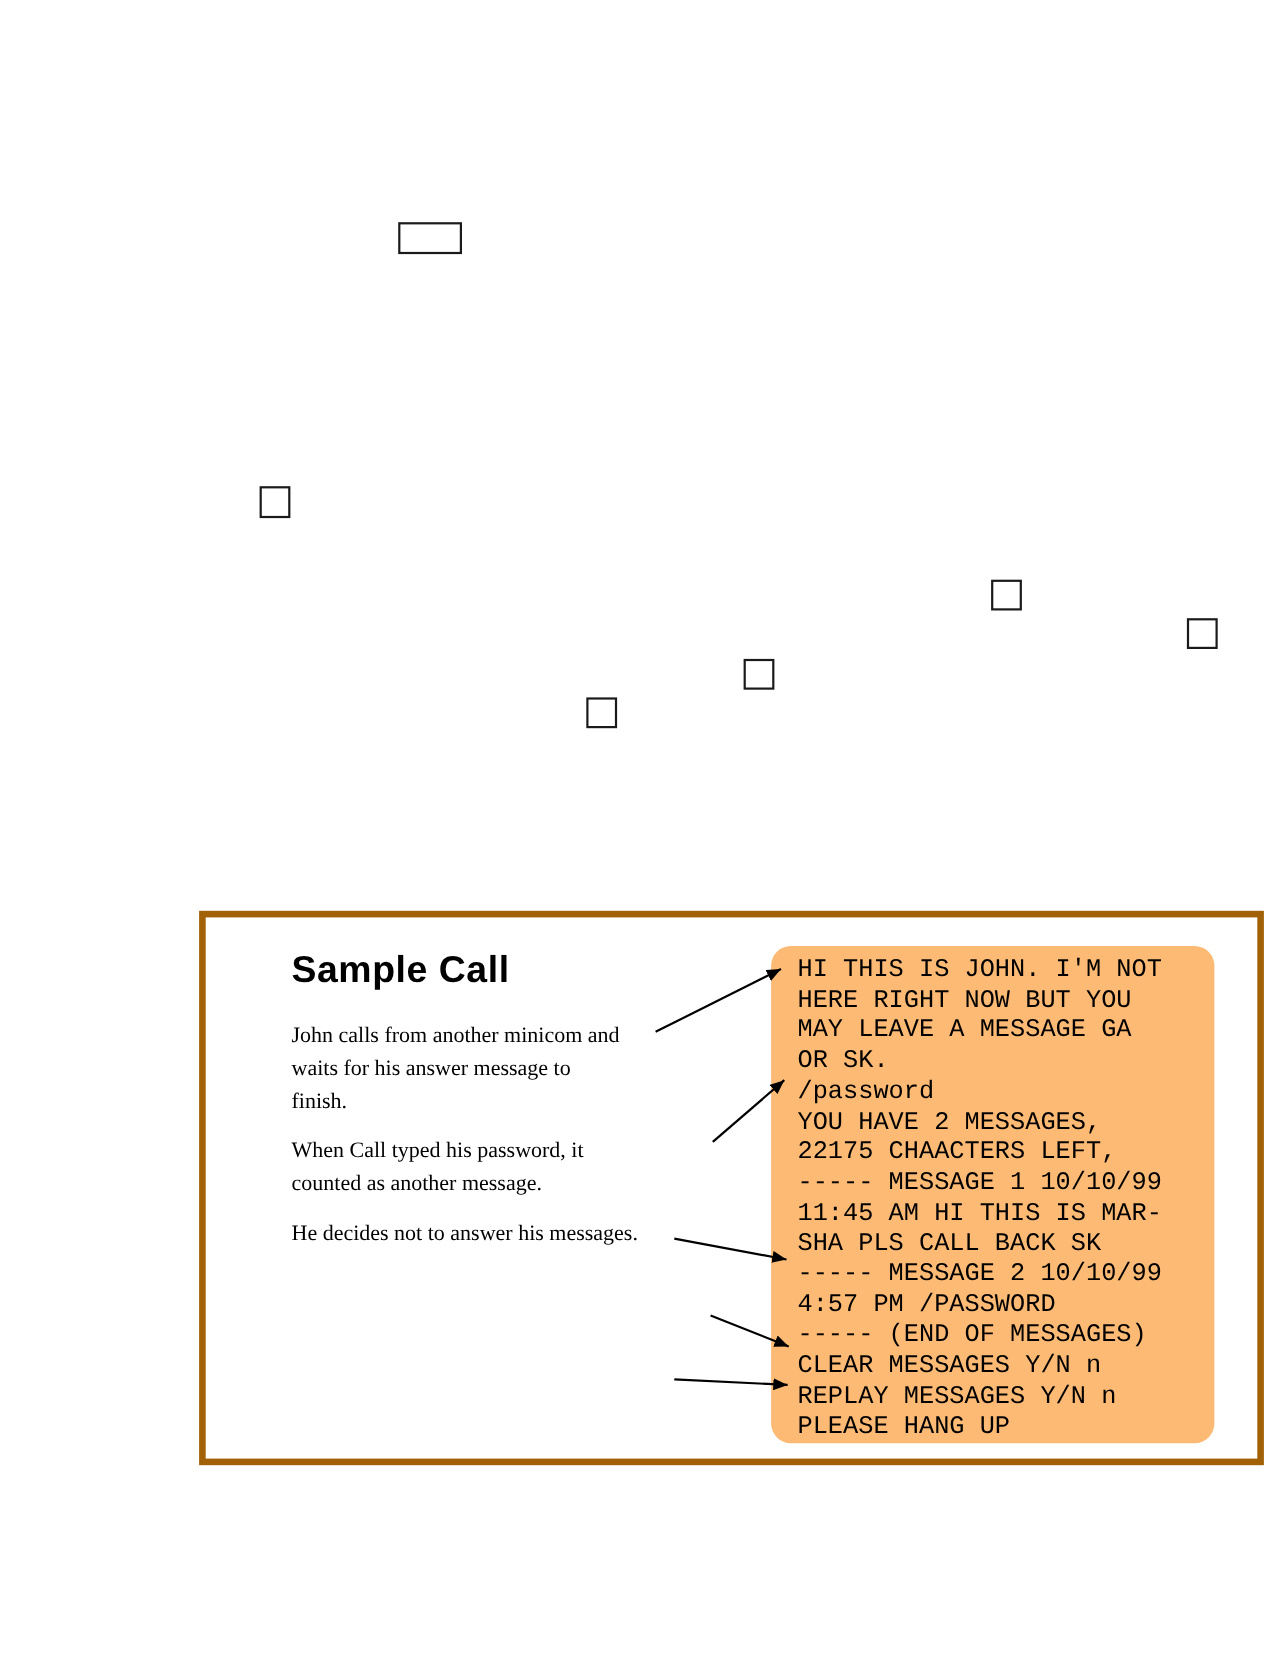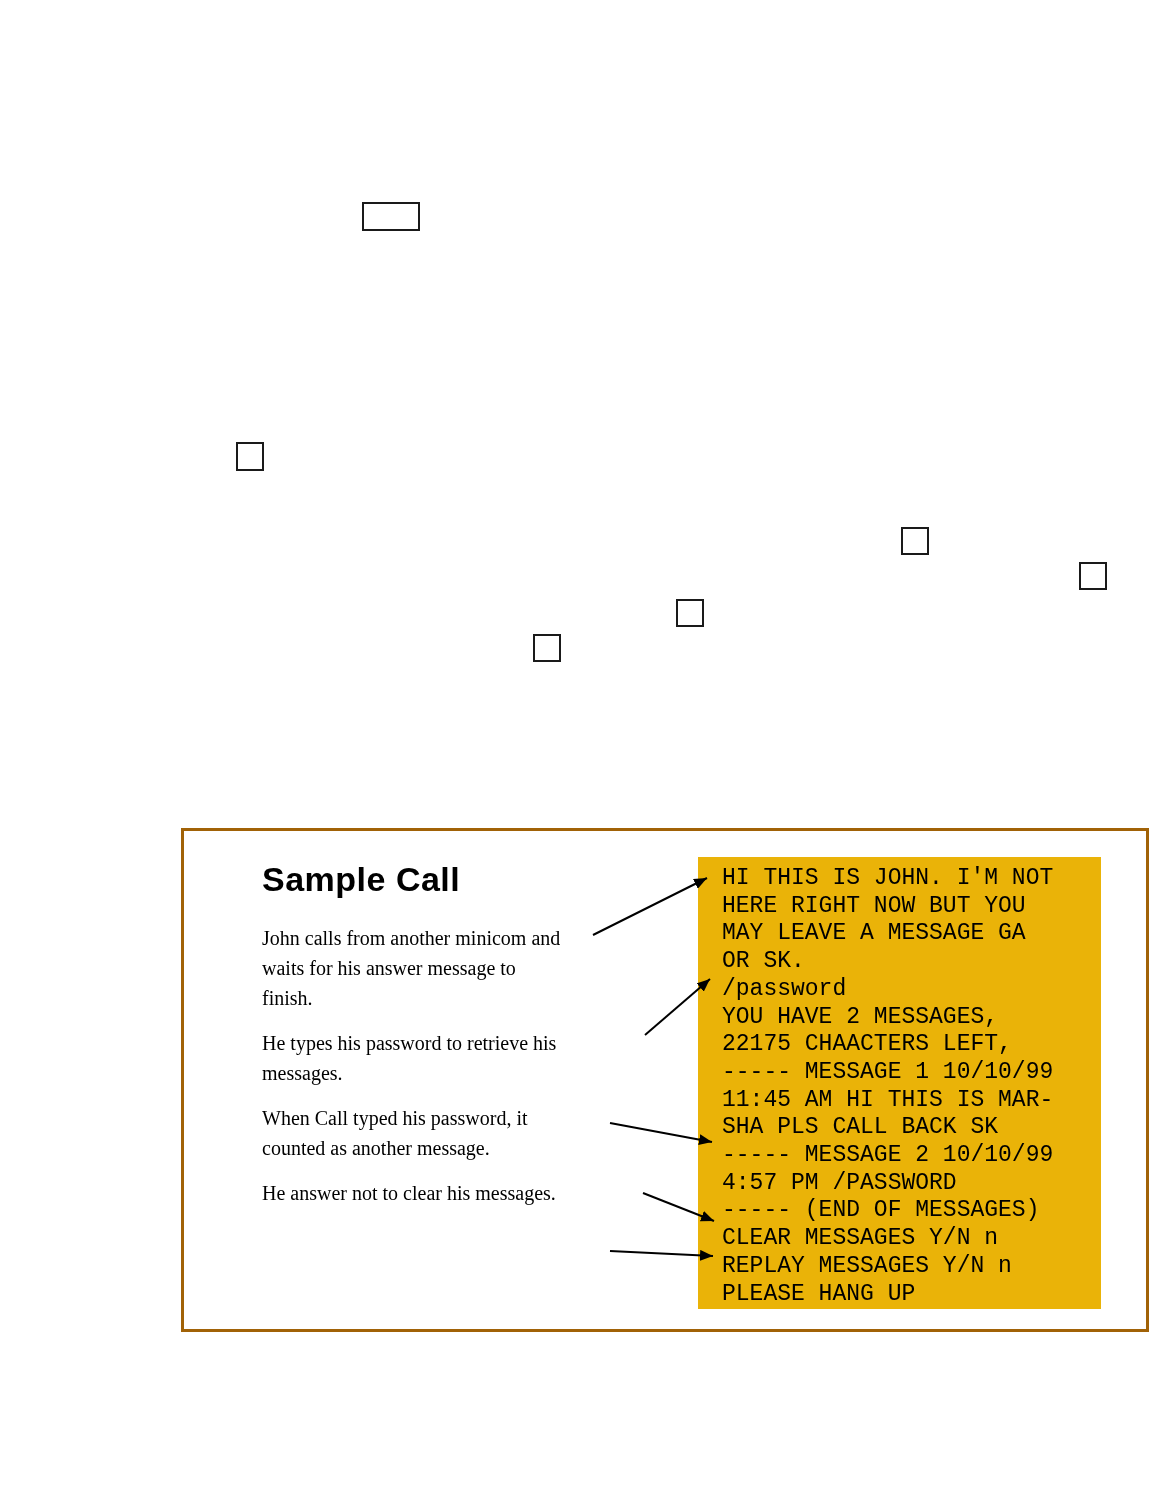--- a/index.html
+++ b/index.html
@@ -23,21 +23,21 @@
   .eb3{left:901px;top:527px;width:28px;height:28px;}
   .eb4{left:1079px;top:562px;width:28px;height:28px;}
   .eb5{left:676px;top:599px;width:28px;height:28px;}
   .eb6{left:533px;top:634px;width:28px;height:28px;}
 
   
   .sample-box{
     position:absolute;
     left:181px;top:828px;
     width:968px;height:504px;
-    border:3px solid #a16207;
+    border:6px solid #a16207;
     box-sizing:border-box;
     background:#ffffff;
   }
   .left-col{
     position:absolute;
     left:78px;top:30px;
     width:448px;
   }
   .title{
     font-family:"Liberation Sans", sans-serif;
@@ -53,26 +53,27 @@
     line-height:30px;
     margin:0 0 15px 0;
     white-space:pre-line;
   }
   .terminal{
     position:absolute;
     left:514px;top:26px;
     width:403px;height:452px;
     box-sizing:border-box;
     padding:8px 0 0 24px;
-    background:#eab308;
+    background:#fdba74;
     font-family:"Liberation Mono", monospace;
     font-size:23px;
     line-height:27.7px;
     white-space:pre;
     letter-spacing:0;
+    border-radius:18px;
   }
   .arrows{
     position:absolute;
     left:0;top:0;
     width:962px;height:498px;
     pointer-events:none;
   }
   .arrows line{
     stroke:#000;
     stroke-width:2;
@@ -90,25 +91,23 @@
   <div class="eb eb5"></div>
   <div class="eb eb6"></div>
 
   <div class="sample-box">
 
     <div class="left-col">
       <h2 class="title">Sample Call</h2>
       <p class="body-p">John calls from another minicom and
 waits for his answer message to
 finish.</p>
-      <p class="body-p">He types his password to retrieve his
-messages.</p>
       <p class="body-p">When Call typed his password, it
 counted as another message.</p>
-      <p class="body-p">He answer not to clear his messages.</p>
+      <p class="body-p">He decides not to answer his messages.</p>
     </div>
 
     <div class="terminal">HI THIS IS JOHN. I'M NOT
 HERE RIGHT NOW BUT YOU
 MAY LEAVE A MESSAGE GA
 OR SK.
 /password
 YOU HAVE 2 MESSAGES,
 22175 CHAACTERS LEFT,
 ----- MESSAGE 1 10/10/99

